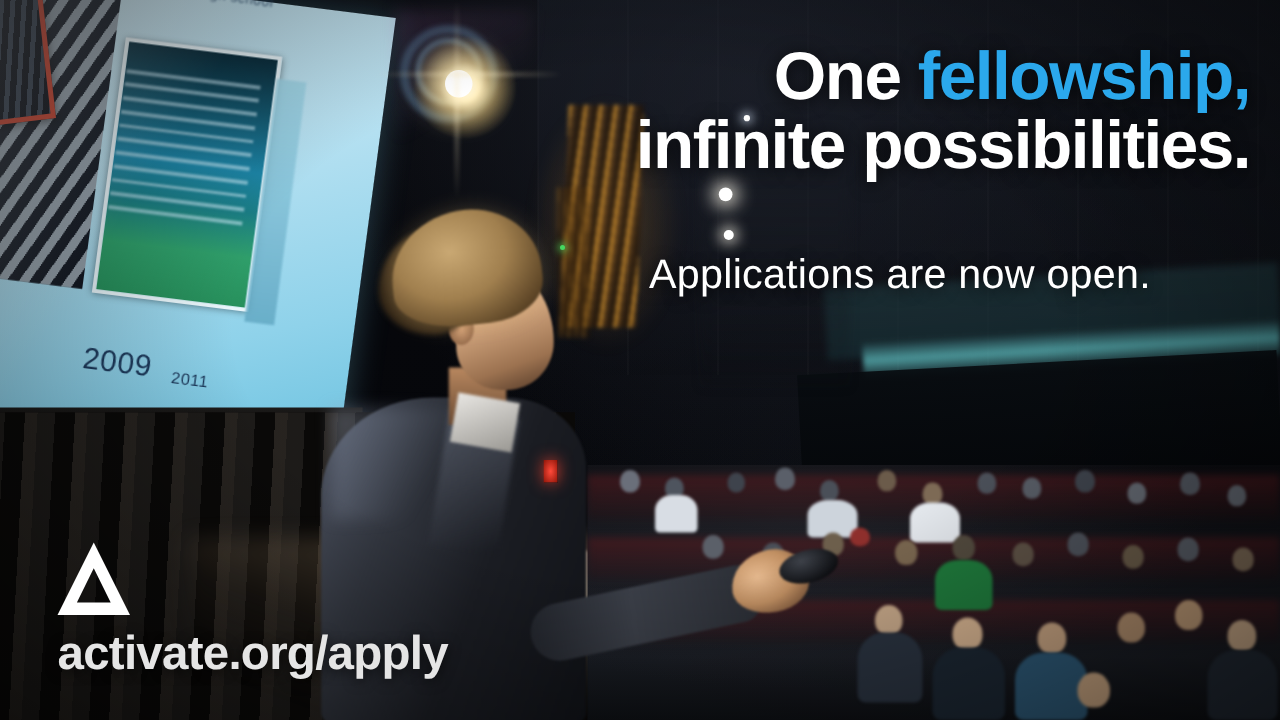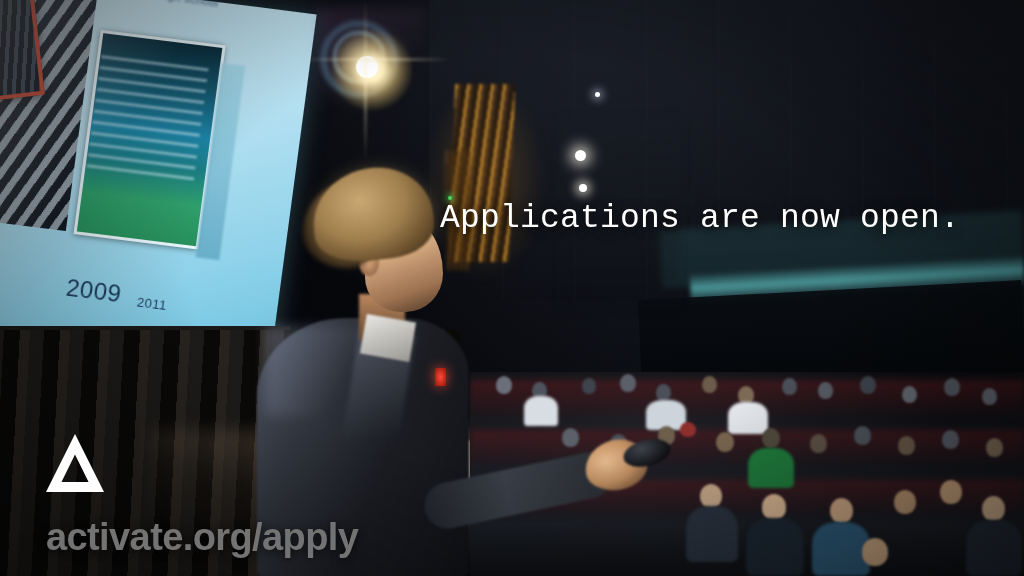--- a/index.html
+++ b/index.html
@@ -361,42 +361,41 @@
     letter-spacing:-1.2px;
     color:#ffffff;
     text-align:right;
     text-shadow:0 2px 14px rgba(0,0,0,.75);
   }
   #headline .l2{display:block;white-space:nowrap;}
   #hl-accent{color:#2BA8EC;}
   #subhead{
     position:absolute;left:440px;top:200px;width:560px;
     font-weight:300;font-size:33px;letter-spacing:.2px;
-    color:#ffffff;text-align:left;
+    color:#ffffff;text-align:center;
     text-shadow:0 2px 12px rgba(0,0,0,.8);
-    font-family:Liberation Mono, monospace;
   }
 
   
   #logo{
     position:absolute;left:44px;top:432px;
     display:flex;align-items:flex-start;
   }
   #logo-a{
     width:62px;height:62px;margin-right:4px;flex:0 0 auto;
   }
   #logo-word{
     font-weight:700;font-size:66px;line-height:62px;
     letter-spacing:-1.5px;color:#fff;
     text-shadow:0 2px 12px rgba(0,0,0,.6);
   }
   #logo-url{
-    position:absolute;left:46px;top:516px;
+    position:absolute;left:46px;top:502px;
     font-weight:700;font-size:38px;letter-spacing:-.6px;
-    color:#737373;
+    color:#e5e5e5;
     text-shadow:0 2px 10px rgba(0,0,0,.7);
   }
 </style>
 </head>
 <body>
 
 <div id="stage">
 
   <div class="layer" id="bg-base"></div>
   <div class="layer" id="bg-wall"></div>
@@ -504,20 +503,24 @@
   <div class="layer" id="spot-core"></div>
   <div class="layer" id="flare-ray"></div>
   <div class="layer" id="flare-ray2"></div>
   <div class="small-light" id="light-a"></div>
   <div class="small-light" id="light-b"></div>
   <div class="small-light" id="light-c"></div>
   <div id="green-dot"></div>
 
   <div class="layer" id="vignette"></div>
 
+  <div id="headline">
+    <span class="l1"><span>One </span><span id="hl-accent">fellowship,</span></span>
+    <span class="l2">infinite possibilities.</span>
+  </div>
 
   <div id="subhead">Applications are now open.</div>
 
   <div id="logo">
     <svg id="logo-a" viewBox="0 0 62 62" aria-hidden="true">
       <path d="M31 2 L60 60 L49.5 60 L31 22.5 L17.5 50 L47 50 L52 60 L2 60 Z" fill="#ffffff"></path>
     </svg>
   </div>
 
   <div id="logo-url">activate.org/apply</div>

